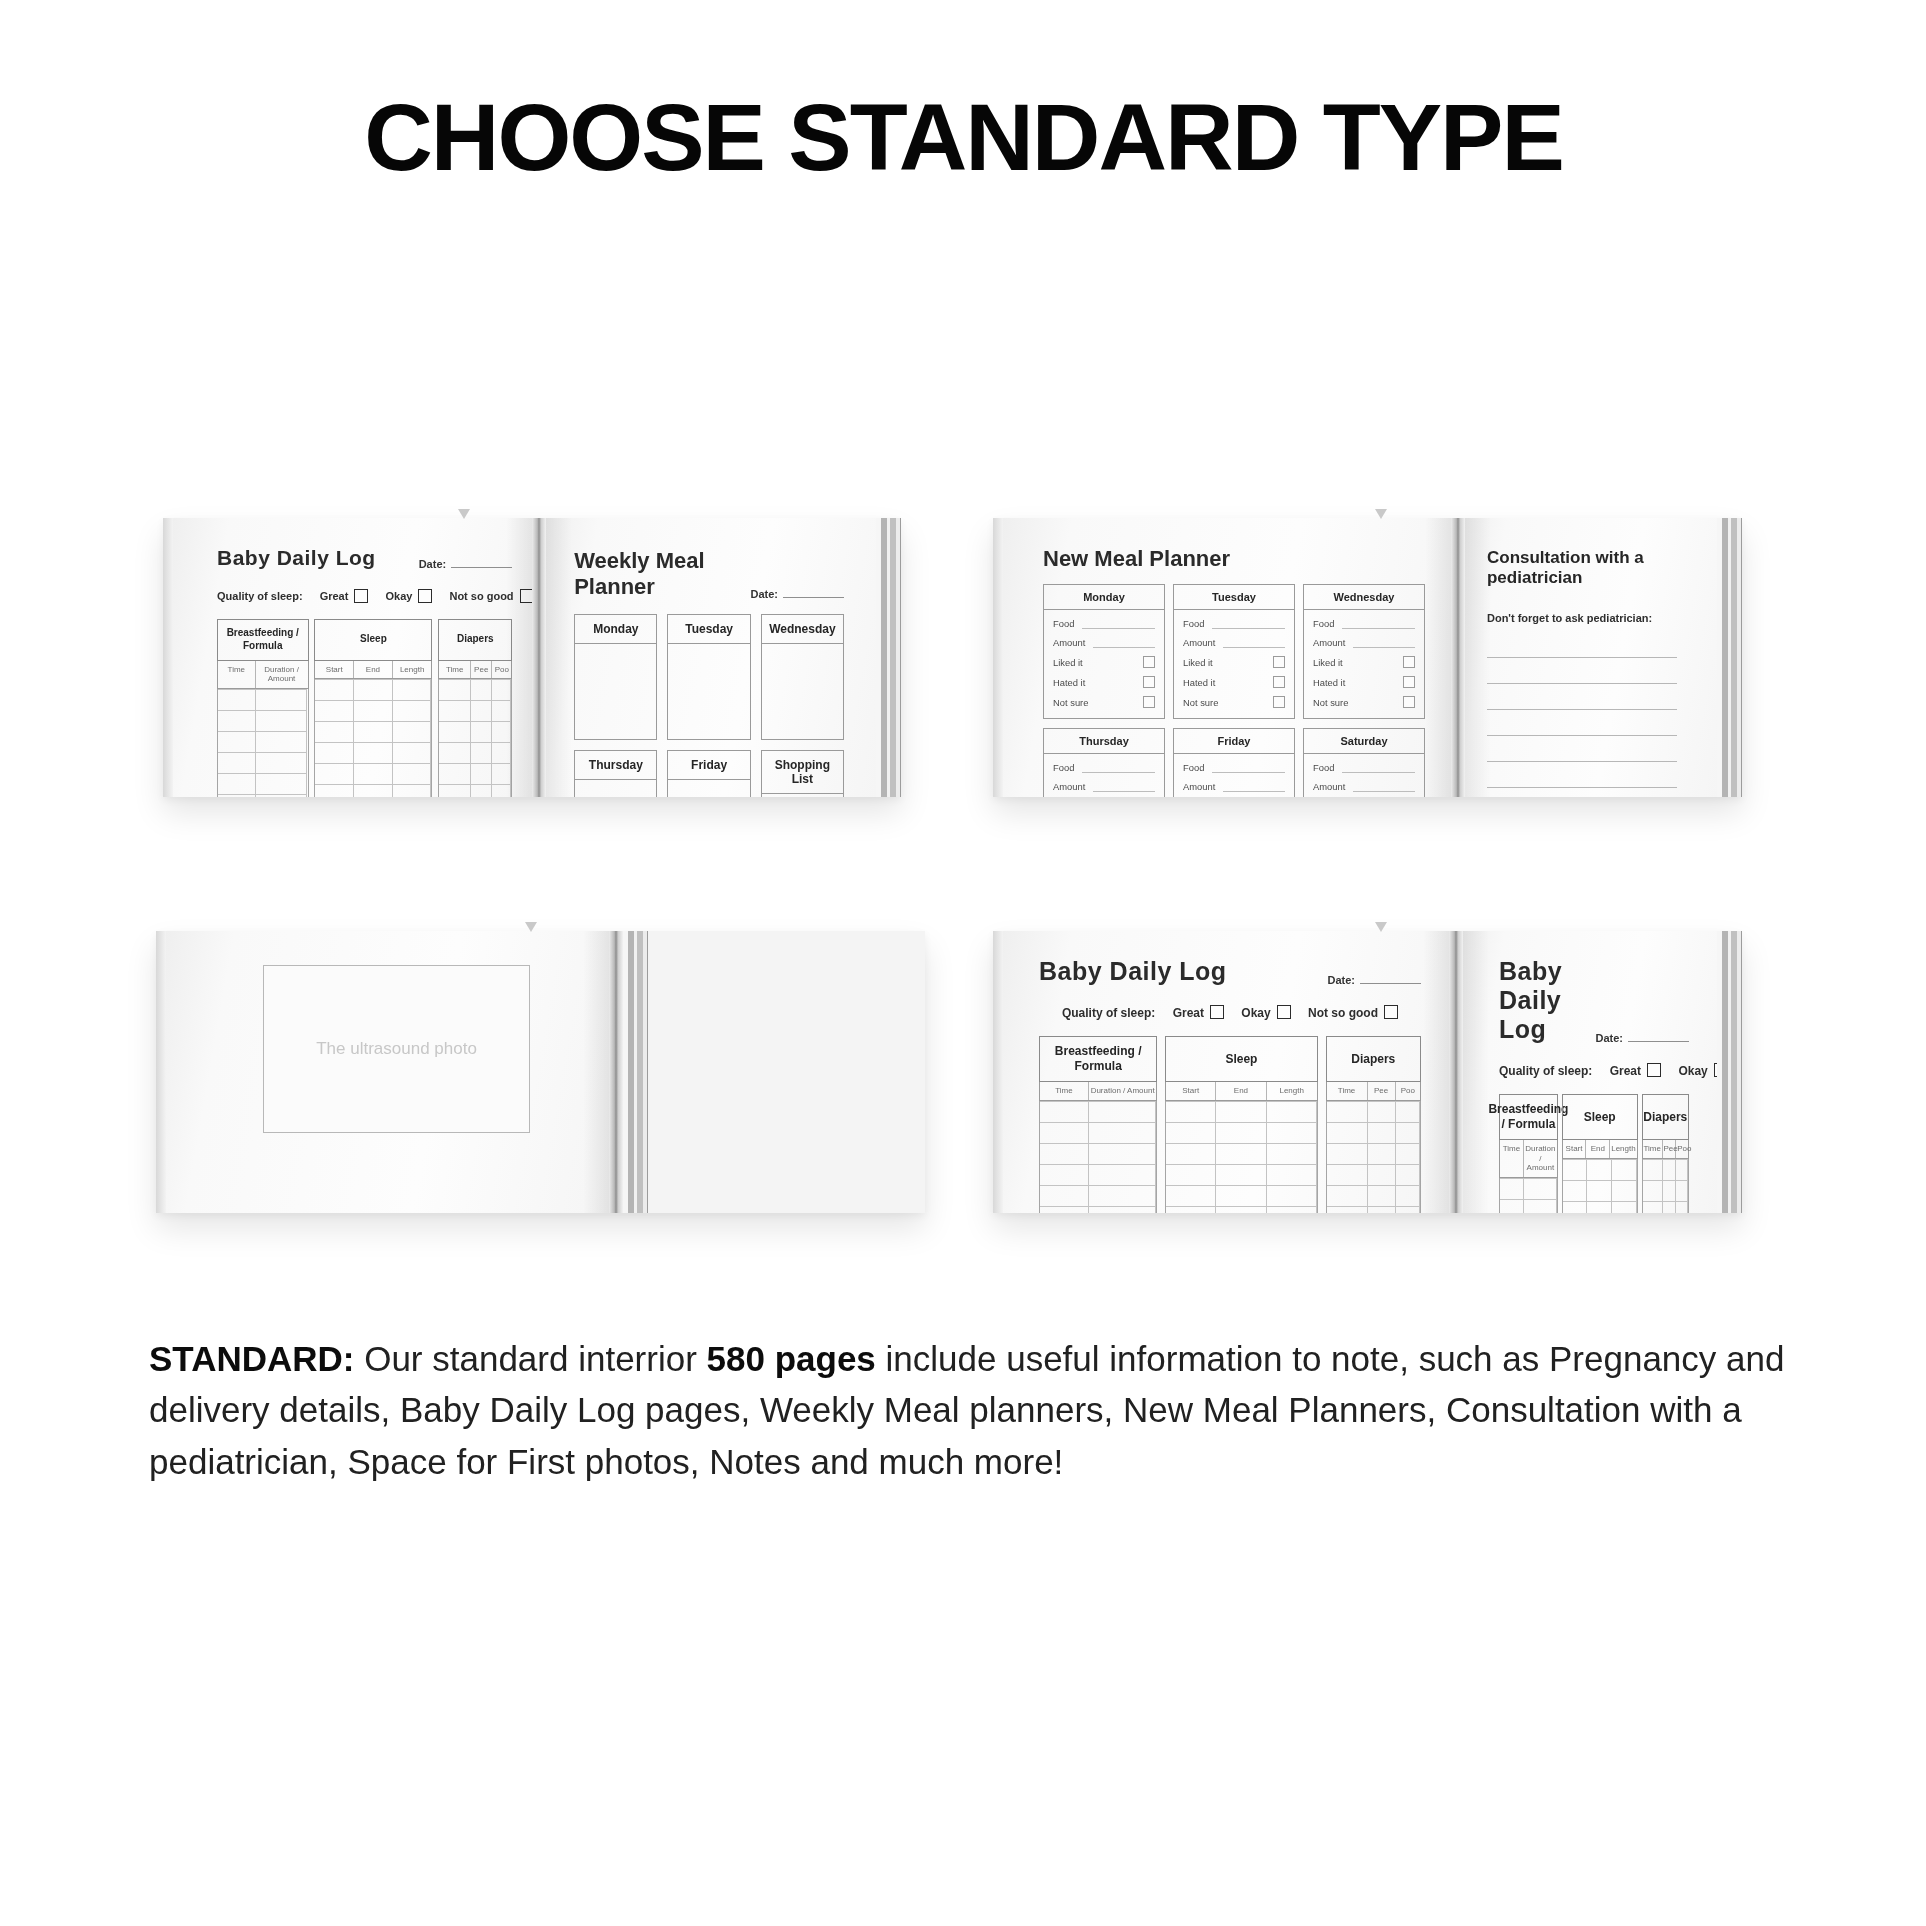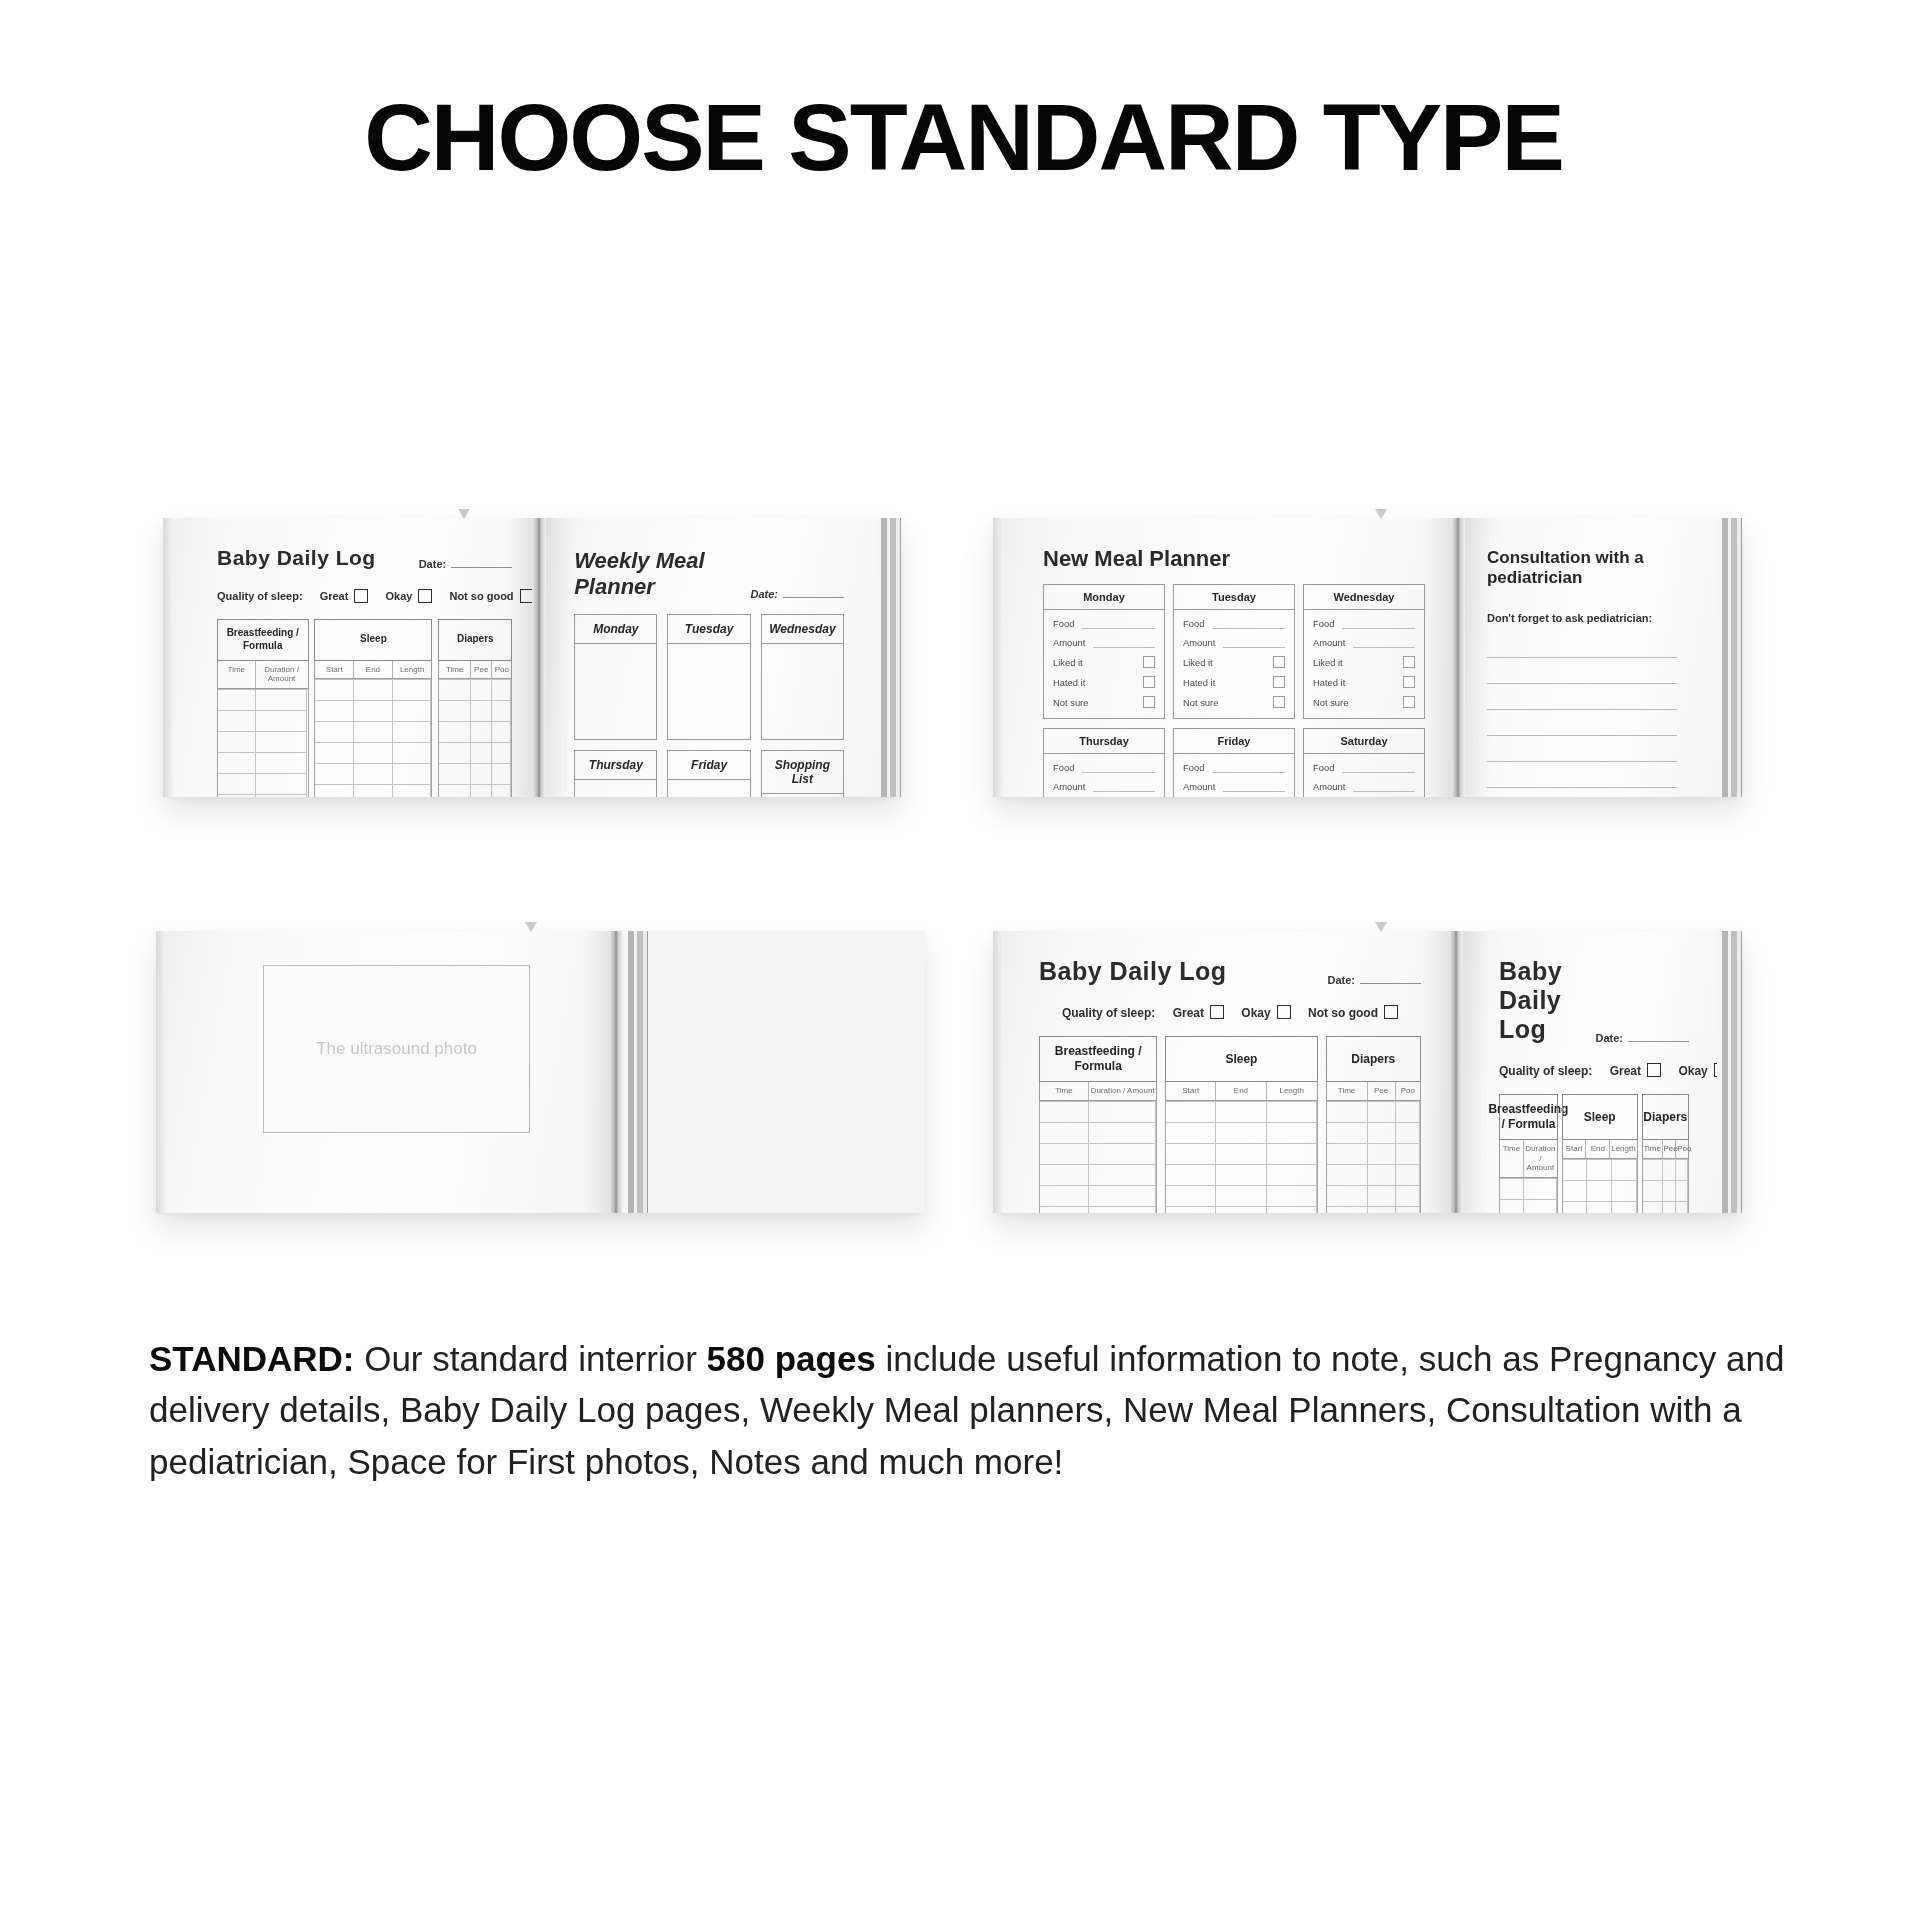--- a/index.html
+++ b/index.html
@@ -19,21 +19,21 @@
     background:linear-gradient(90deg,#f6f6f6 0 5px,#b4b4b4 5px 11px,#f1f1f1 11px 14px,#c0c0c0 14px 20px,#ececec 20px 24px);}
   .pg{position:relative;overflow:hidden;background:linear-gradient(100deg,#efefef,#f9f9f9 14%,#fdfdfd 60%,#f5f5f5);}
   .pg-left::after{content:'';position:absolute;top:0;right:0;width:26px;height:100%;
     background:linear-gradient(90deg,rgba(0,0,0,0),rgba(0,0,0,0.08));pointer-events:none;}
   .pg-right::before{content:'';position:absolute;top:0;left:0;width:26px;height:100%;
     background:linear-gradient(270deg,rgba(0,0,0,0),rgba(0,0,0,0.07));pointer-events:none;}
   .flag{position:absolute;top:-9px;width:0;height:0;border-left:6px solid transparent;
     border-right:6px solid transparent;border-top:10px solid #c9c9c9;}
 
   #book-1{left:163px;top:518px;width:738px;height:279px;}
-  #book-1 .pg-left{flex:0 0 40%;} #book-1 .pg-right{flex:1;font-style:italic;}
+  #book-1 .pg-left{flex:0 0 40%;} #book-1 .pg-right{flex:1;}
   #book-2{left:993px;top:518px;width:749px;height:279px;}
   #book-2 .pg-left{flex:0 0 51%;} #book-2 .pg-right{flex:1;}
   #book-3{left:156px;top:931px;width:769px;height:282px;}
   #book-3 .pg-left{flex:0 0 48%;} #book-3 .pg-right{flex:1;}
   #book-4{left:993px;top:931px;width:749px;height:282px;}
   #book-4 .pg-left{flex:0 0 51%;} #book-4 .pg-right{flex:1;}
 
   
   .bd-log{padding:26px 28px 0 36px;}
   .bd-log.compact{padding:28px 20px 0 44px;}

